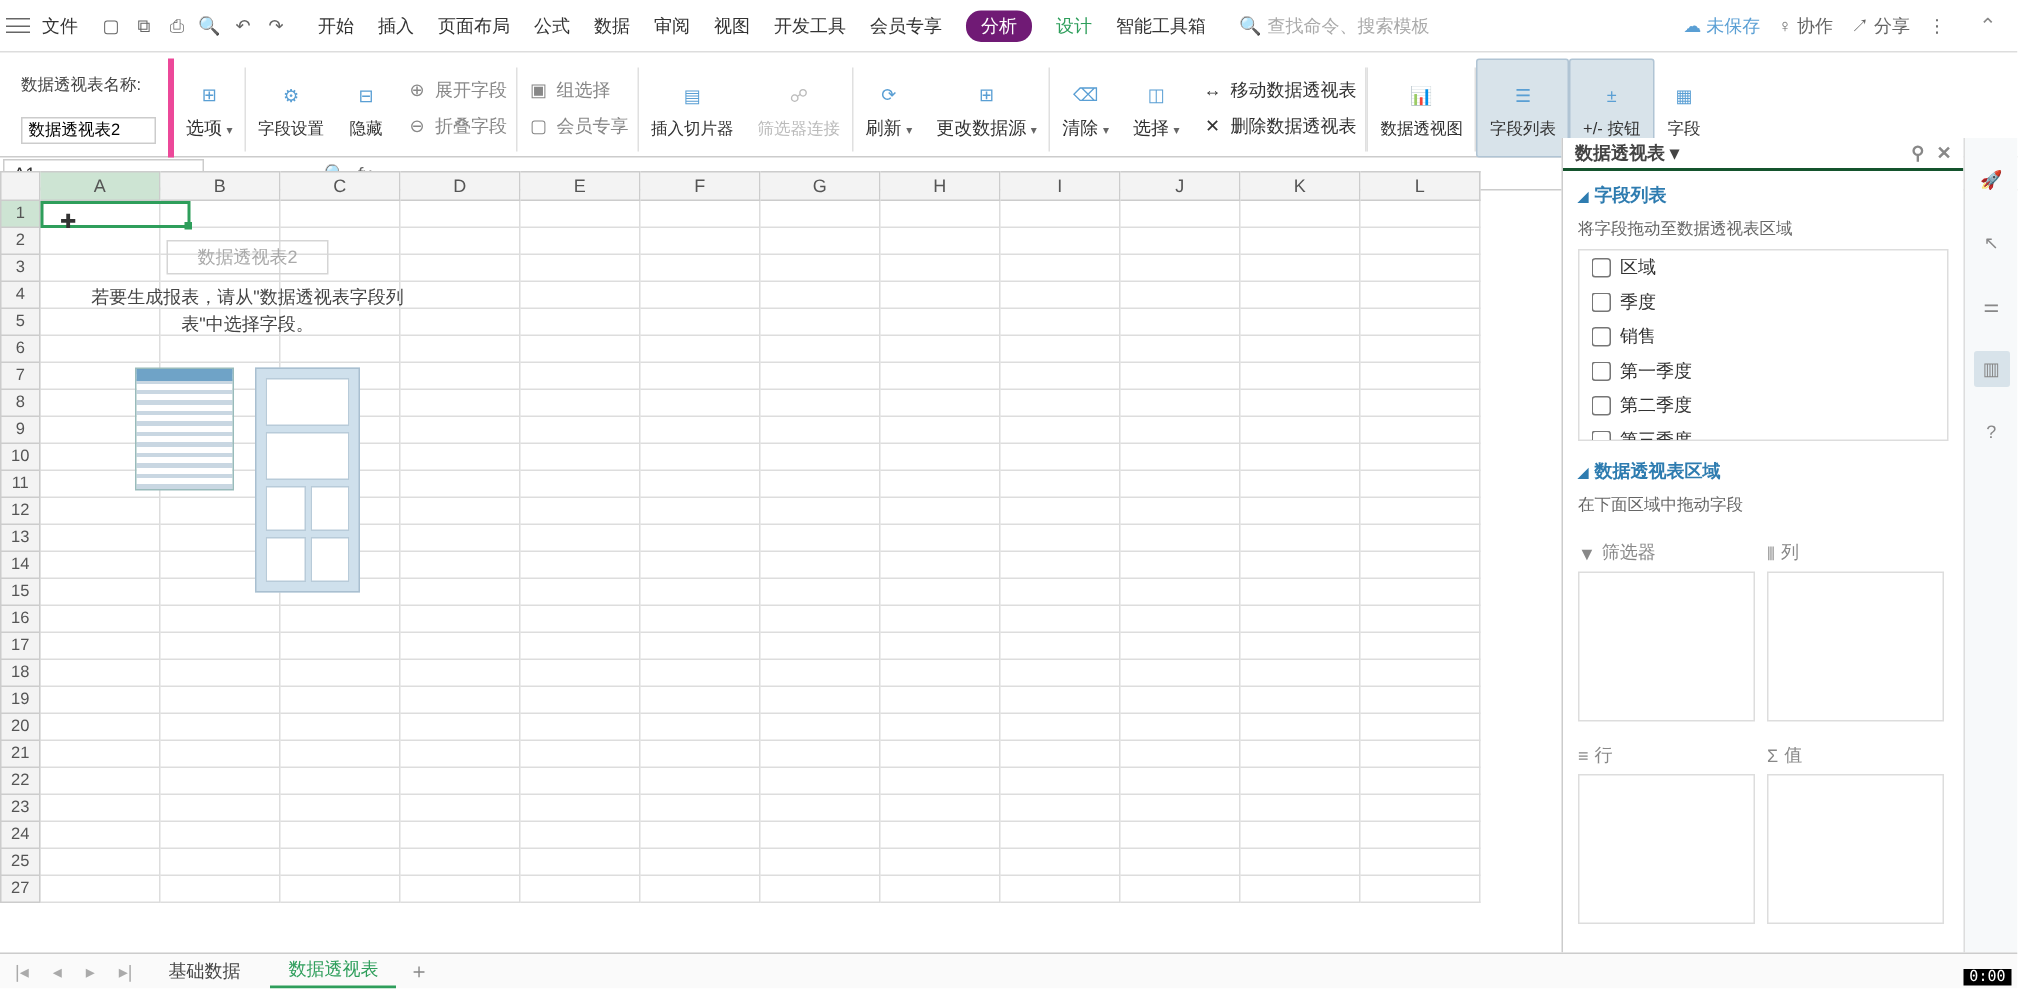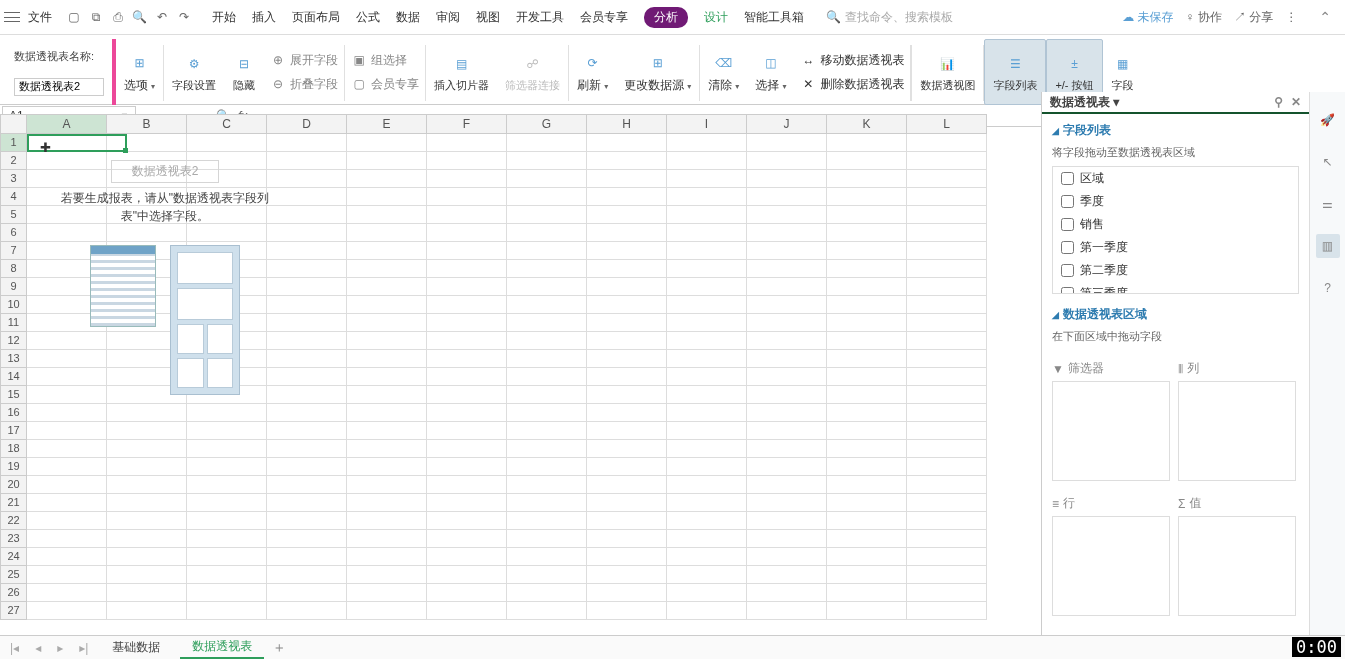--- a/index.html
+++ b/index.html
@@ -95,21 +95,21 @@
 .sidetools .st.active { background:#d8e3ea; border-radius:2px; }
 
 
 .sheetbar { position:absolute; bottom:0; left:0; right:0; height:24px; border-top:1px solid #ccc; display:flex; align-items:center; padding:0 6px; gap:8px; background:#fafafa;}
 .sheetbar .nav { color:#aaa; padding:0 4px; cursor:pointer;}
 .sheetbar .sheet { padding:2px 12px; cursor:pointer; color:#444; }
 .sheetbar .sheet.active { color:#2e9e5b; border-bottom:2px solid #2e9e5b; }
 .sheetbar .add { color:#888; font-size:14px; cursor:pointer; }
 
 
-.timer { position:absolute; right:4px; bottom:2px; background:#000; color:#fff; font-family:monospace; padding:0 4px; font-size:17px; }
+.timer { position:absolute; right:4px; bottom:2px; background:#000; color:#fff; font-family:monospace; padding:0 4px; font-size:10px; }
 </style>
 </head>
 <body>
 
 <div class="menubar">
   <div class="hamb">
       <span></span>
       <span></span>
       <span></span>
     </div>
@@ -630,35 +630,20 @@
         <div class="cell"></div>
         <div class="cell"></div>
         <div class="cell"></div>
         <div class="cell"></div>
         <div class="cell"></div>
         <div class="cell"></div>
         <div class="cell"></div>
       </div>
       <div class="row">
         <div class="rh ">25</div>
-        <div class="cell"></div>
-        <div class="cell"></div>
-        <div class="cell"></div>
-        <div class="cell"></div>
-        <div class="cell"></div>
-        <div class="cell"></div>
-        <div class="cell"></div>
-        <div class="cell"></div>
-        <div class="cell"></div>
-        <div class="cell"></div>
-        <div class="cell"></div>
-        <div class="cell"></div>
-      </div>
-      <div class="row">
-        <div class="rh ">26</div>
         <div class="cell"></div>
         <div class="cell"></div>
         <div class="cell"></div>
         <div class="cell"></div>
         <div class="cell"></div>
         <div class="cell"></div>
         <div class="cell"></div>
         <div class="cell"></div>
         <div class="cell"></div>
         <div class="cell"></div>

